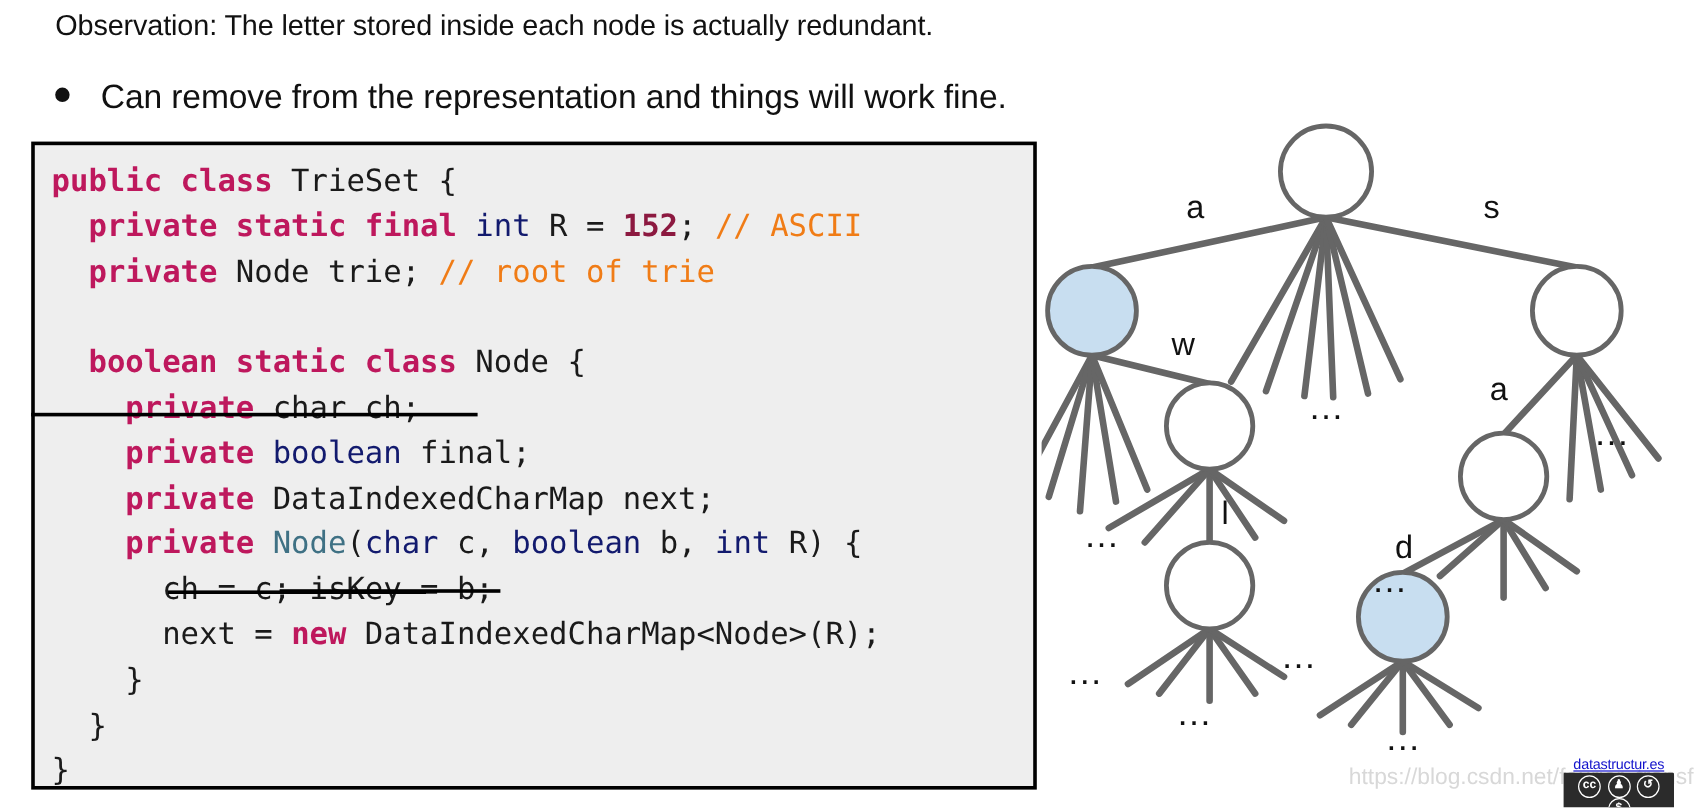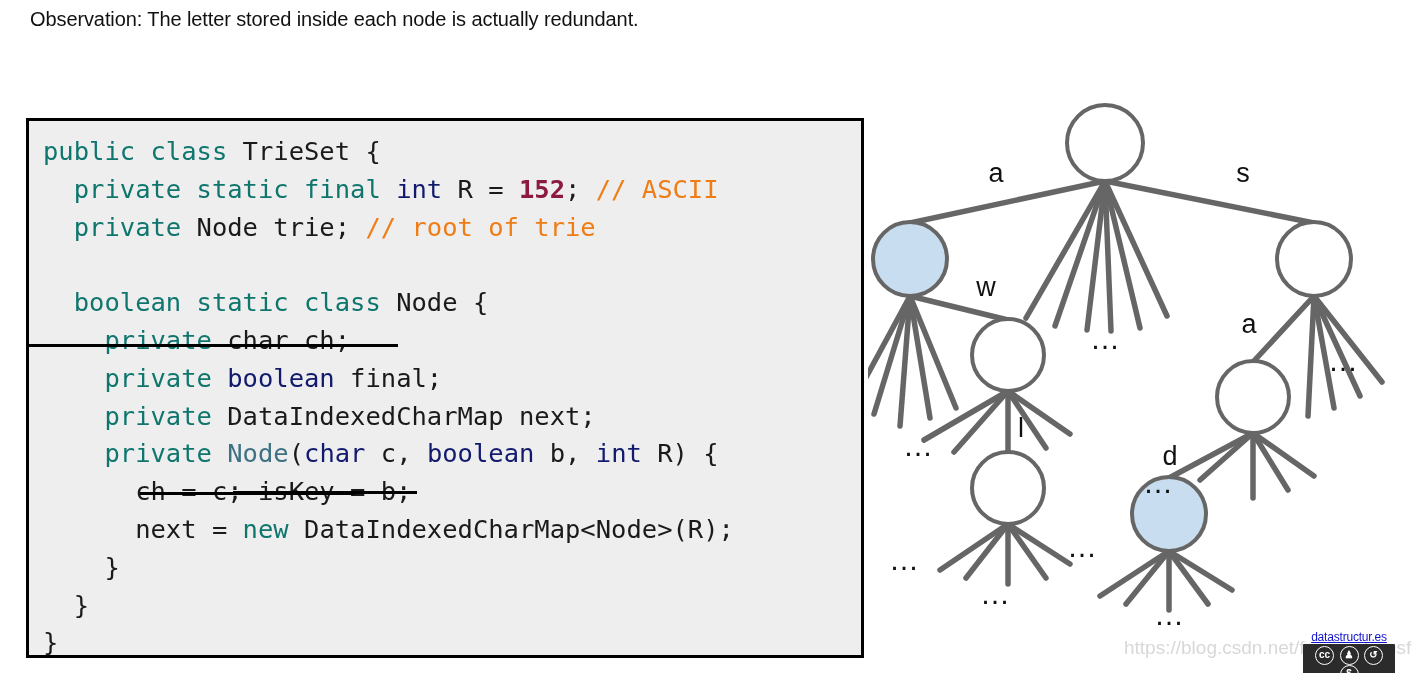--- a/index.html
+++ b/index.html
@@ -12,23 +12,23 @@
     width: 1412px;
     height: 673px;
     background: #ffffff;
     overflow: hidden;
     font-family: "Liberation Sans", sans-serif;
   }
 
   
   .obs-line {
     position: absolute;
-    left: 30px;
+    left: 46px;
     top: 8px;
-    font-size: 20px;
+    font-size: 24px;
     color: #111111;
     letter-spacing: -0.1px;
     white-space: nowrap;
   }
   .bullet-row {
     position: absolute;
     left: 46px;
     top: 65px;
     display: flex;
     align-items: baseline;
@@ -68,21 +68,21 @@
     left: 14px;
     top: 12px;
     margin: 0;
     font-family: "DejaVu Sans Mono", "Liberation Mono", monospace;
     font-size: 25.5px;
     line-height: 37.8px;
     color: #1a1a1a;
     white-space: pre;
     letter-spacing: 0px;
   }
-  .kw   { color: #0f766e; font-weight: normal; }      
+  .kw   { color: #be185d; font-weight: bold; }      
   .type { color: #121a6e; font-weight: normal; }      
   .num  { color: #8c1940; font-weight: bold; }      
   .cmt  { color: #f07c16; text-align: right; }                         
   .cls  { color: #3f7184; margin-top: 32px; }                         
   .plain{ color: #1a1a1a; }
 
   
   .strike-rule {
     position: absolute;
     height: 3px;
@@ -154,20 +154,24 @@
     vertical-align: middle;
   }
 </style>
 </head>
 <body>
 
 <div id="slide">
 
   <div class="obs-line">Observation: The letter stored inside each node is actually redundant.</div>
 
+  <div class="bullet-row">
+    <span class="bullet-dot"></span>
+    <span class="bullet-text">Can remove from the representation and things will work fine.</span>
+  </div>
 
   <div id="code-box">
     <pre id="code-pre"><span class="kw">public class</span> <span class="plain">TrieSet {</span>
   <span class="kw">private static final</span> <span class="type">int</span> <span class="plain">R =</span> <span class="num">152</span><span class="plain">;</span> <span class="cmt">// ASCII</span>
   <span class="kw">private</span> <span class="plain">Node trie;</span> <span class="cmt">// root of trie</span>
 
   <span class="kw">boolean static class</span> <span class="plain">Node {</span>
     <span class="kw">private</span> <span class="plain">char ch;</span>
     <span class="kw">private</span> <span class="type">boolean</span> <span class="plain">final;</span>
     <span class="kw">private</span> <span class="plain">DataIndexedCharMap next;</span>

